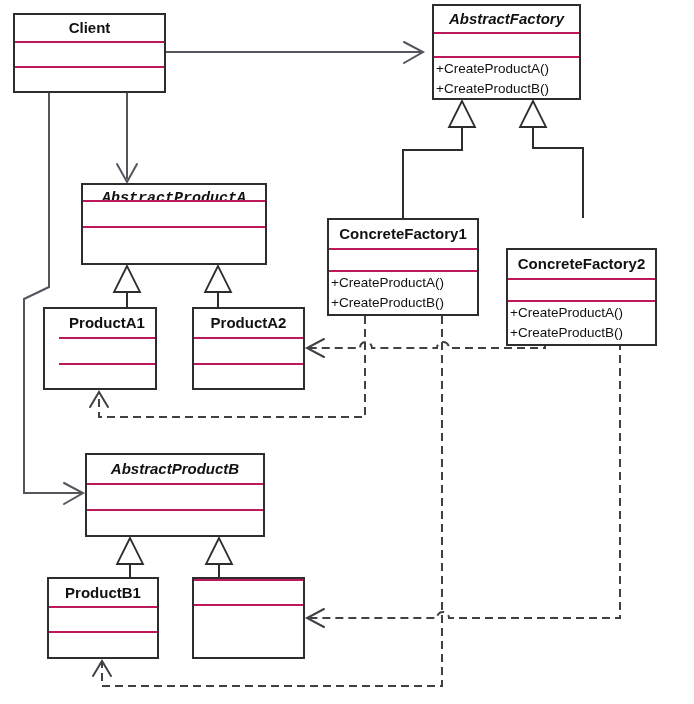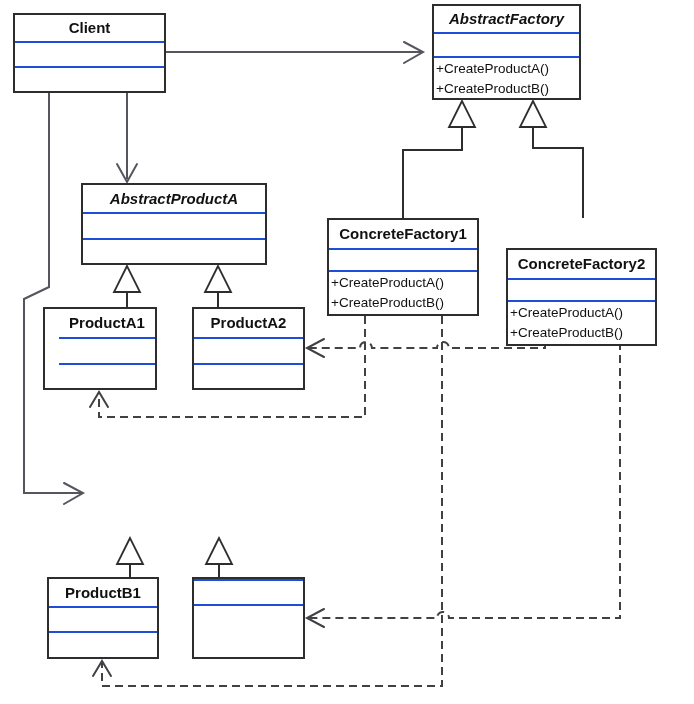--- a/index.html
+++ b/index.html
@@ -30,21 +30,21 @@
     font-weight:bold;
     font-size:15px;
     color:#111111;
     text-align:center;
     white-space:nowrap;
     overflow:hidden;
   }
   .uml-class .title.abstract{font-style:italic;}
   .uml-class .comp{
     box-sizing:border-box;
-    border-top:2px solid #1d4ed8;
+    border-top:2px solid #be185d;
   }
   .uml-class .comp.ops{padding:1px 1px 0 2px;}
   .op{
     font-size:13.5px;
     line-height:20px;
     color:#111111;
     white-space:nowrap;
     overflow:hidden;
   }
 
@@ -58,21 +58,21 @@
   #box-af .comp.mid{height:24px;}
   #box-af .comp.ops{height:42px;}
 
   #box-cf1{left:327px;top:218px;width:152px;height:98px;}
   #box-cf2{left:506px;top:218px;width:151px;height:98px;margin-top:30px;}
   #box-cf1 .title,#box-cf2 .title{height:28px;line-height:28px;}
   #box-cf1 .comp.mid,#box-cf2 .comp.mid{height:22px;}
   #box-cf1 .comp.ops,#box-cf2 .comp.ops{height:44px;}
 
   #box-apa{left:81px;top:183px;width:186px;height:82px;}
-  #box-apa .title{height:27px;line-height:27px;}
+  #box-apa .title{height:15px;line-height:27px;font-family:Liberation Mono, monospace;}
   #box-apa .comp.mid{height:26px;}
   #box-apa .comp.bot{height:25px;}
 
   #box-pa1{left:43px;top:307px;width:114px;height:83px;padding-left:14px;}
   #box-pa2{left:192px;top:307px;width:113px;height:83px;}
   #box-pa1 .title,#box-pa2 .title{height:28px;line-height:28px;}
   #box-pa1 .comp.mid,#box-pa2 .comp.mid{height:26px;}
   #box-pa1 .comp.bot,#box-pa2 .comp.bot{height:25px;}
 
   #box-apb{left:85px;top:453px;width:180px;height:84px;}
@@ -217,20 +217,25 @@
     <div class="comp mid"></div>
     <div class="comp bot"></div>
   </div>
 
   <div class="uml-class" id="box-pa2">
     <div class="title">ProductA2</div>
     <div class="comp mid"></div>
     <div class="comp bot"></div>
   </div>
 
+  <div class="uml-class" id="box-apb">
+    <div class="title abstract">AbstractProductB</div>
+    <div class="comp mid"></div>
+    <div class="comp bot"></div>
+  </div>
 
   <div class="uml-class" id="box-pb1">
     <div class="title">ProductB1</div>
     <div class="comp mid"></div>
     <div class="comp bot"></div>
   </div>
 
   <div class="uml-class" id="box-pb2">
     <div class="comp mid"></div>
     <div class="comp bot"></div>

